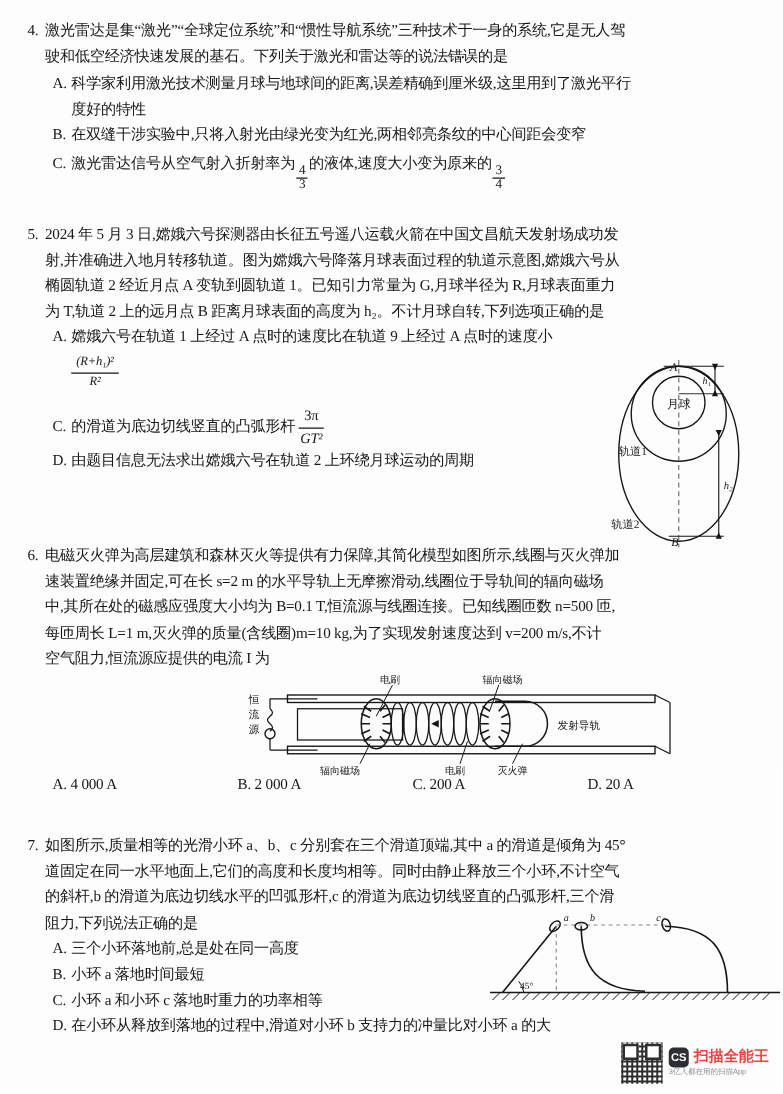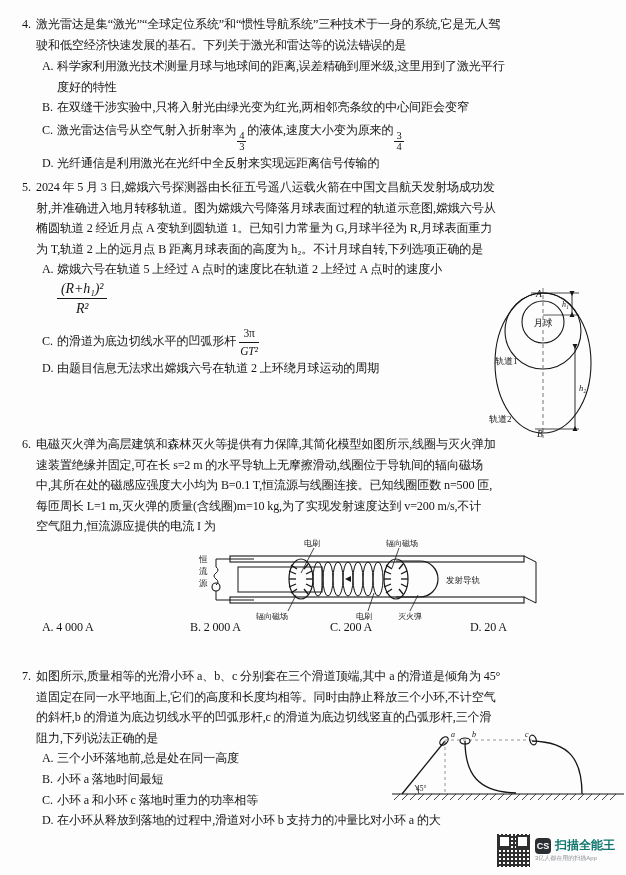--- a/index.html
+++ b/index.html
@@ -90,21 +90,21 @@
   }
   .frac .de {
     padding: 0 2px;
   }
   .bigfrac {
     display: inline-flex;
     flex-direction: column;
     align-items: center;
     vertical-align: middle;
     line-height: 1.25;
-    font-size: 14px;
+    font-size: 10px;
   }
   .bigfrac .nu {
     padding: 0 4px 1px 4px;
     border-bottom: 1.1px solid #161616;
   }
   .bigfrac .de {
     padding: 1px 4px 0 4px;
   }
 
   
@@ -179,21 +179,21 @@
     display: flex;
     align-items: center;
     justify-content: center;
     font-family: "Liberation Sans", sans-serif;
     flex: 0 0 16px;
   }
   .wm-texts { display: flex; flex-direction: column; justify-content: center; }
   .wm-main {
     font-size: 12px;
     font-weight: bold;
-    color: #0f766e;
+    color: #ef4444;
     font-family: "Liberation Sans", sans-serif;
     line-height: 14px;
     white-space: nowrap;
   }
   .wm-sub {
     font-size: 6px;
     color: #8b8f93;
     font-family: "Liberation Sans", sans-serif;
     line-height: 9px;
     white-space: nowrap;
@@ -211,34 +211,33 @@
     <div class="qline opt"><span class="lbl">A.</span><span>科学家利用激光技术测量月球与地球间的距离,误差精确到厘米级,这里用到了激光平行</span></div>
     <div class="qline optcont">度好的特性</div>
     <div class="qline opt"><span class="lbl">B.</span><span>在双缝干涉实验中,只将入射光由绿光变为红光,两相邻亮条纹的中心间距会变窄</span></div>
     <div class="qline opt" style="line-height:25px;"><span class="lbl">C.</span><span>激光雷达信号从空气射入折射率为</span><span class="frac">
           <span class="nu">4</span>
           <span class="de">3</span>
         </span><span>的液体,速度大小变为原来的</span><span class="frac">
           <span class="nu">3</span>
           <span class="de">4</span>
         </span></div>
-    <div class="qline opt"><span class="lbl">D.</span><span>光纤通信是利用激光在光纤中全反射来实现远距离信号传输的</span></div>
   </div>
 
   <div class="q" style="top:177px;">
     <div class="qline first"><span class="num">5.</span><span>2024 年 5 月 3 日,嫦娥六号探测器由长征五号遥八运载火箭在中国文昌航天发射场成功发</span></div>
     <div class="qline">射,并准确进入地月转移轨道。图为嫦娥六号降落月球表面过程的轨道示意图,嫦娥六号从</div>
     <div class="qline">椭圆轨道 2 经近月点 A 变轨到圆轨道 1。已知引力常量为 G,月球半径为 R,月球表面重力</div>
     <div class="qline">为 T,轨道 2 上的远月点 B 距离月球表面的高度为 h₂。不计月球自转,下列选项正确的是</div>
-    <div class="qline opt"><span class="lbl">A.</span><span>嫦娥六号在轨道 5 上经过 A 点时的速度比在轨道 2 上经过 A 点时的速度小</span></div>
+    <div class="qline opt"><span class="lbl">A.</span><span>嫦娥六号在轨道 1 上经过 A 点时的速度比在轨道 9 上经过 A 点时的速度小</span></div>
     <div class="qline optcont" style="line-height:34px;height:46px;"><span class="bigfrac">
           <span class="nu it">(R+h₁)²</span>
           <span class="de it">R²</span>
         </span></div>
-    <div class="qline opt" style="line-height:30px;"><span class="lbl">C.</span><span>的滑道为底边切线水平的凹弧形杆</span><span class="bigfrac" style="font-size:11.5px;">
+    <div class="qline opt" style="line-height:30px;"><span class="lbl">C.</span><span>的滑道为底边切线竖直的凸弧形杆</span><span class="bigfrac" style="font-size:11.5px;">
           <span class="nu">3π</span>
           <span class="de it">GT²</span>
         </span></div>
     <div class="qline opt"><span class="lbl">D.</span><span>由题目信息无法求出嫦娥六号在轨道 2 上环绕月球运动的周期</span></div>
   </div>
 
   <div class="fig-orbit">
     <svg width="134" height="150" viewBox="0 0 134 150">
 
       <ellipse cx="56" cy="75" rx="48" ry="70" fill="none" stroke="#161616" stroke-width="1.1"></ellipse>

